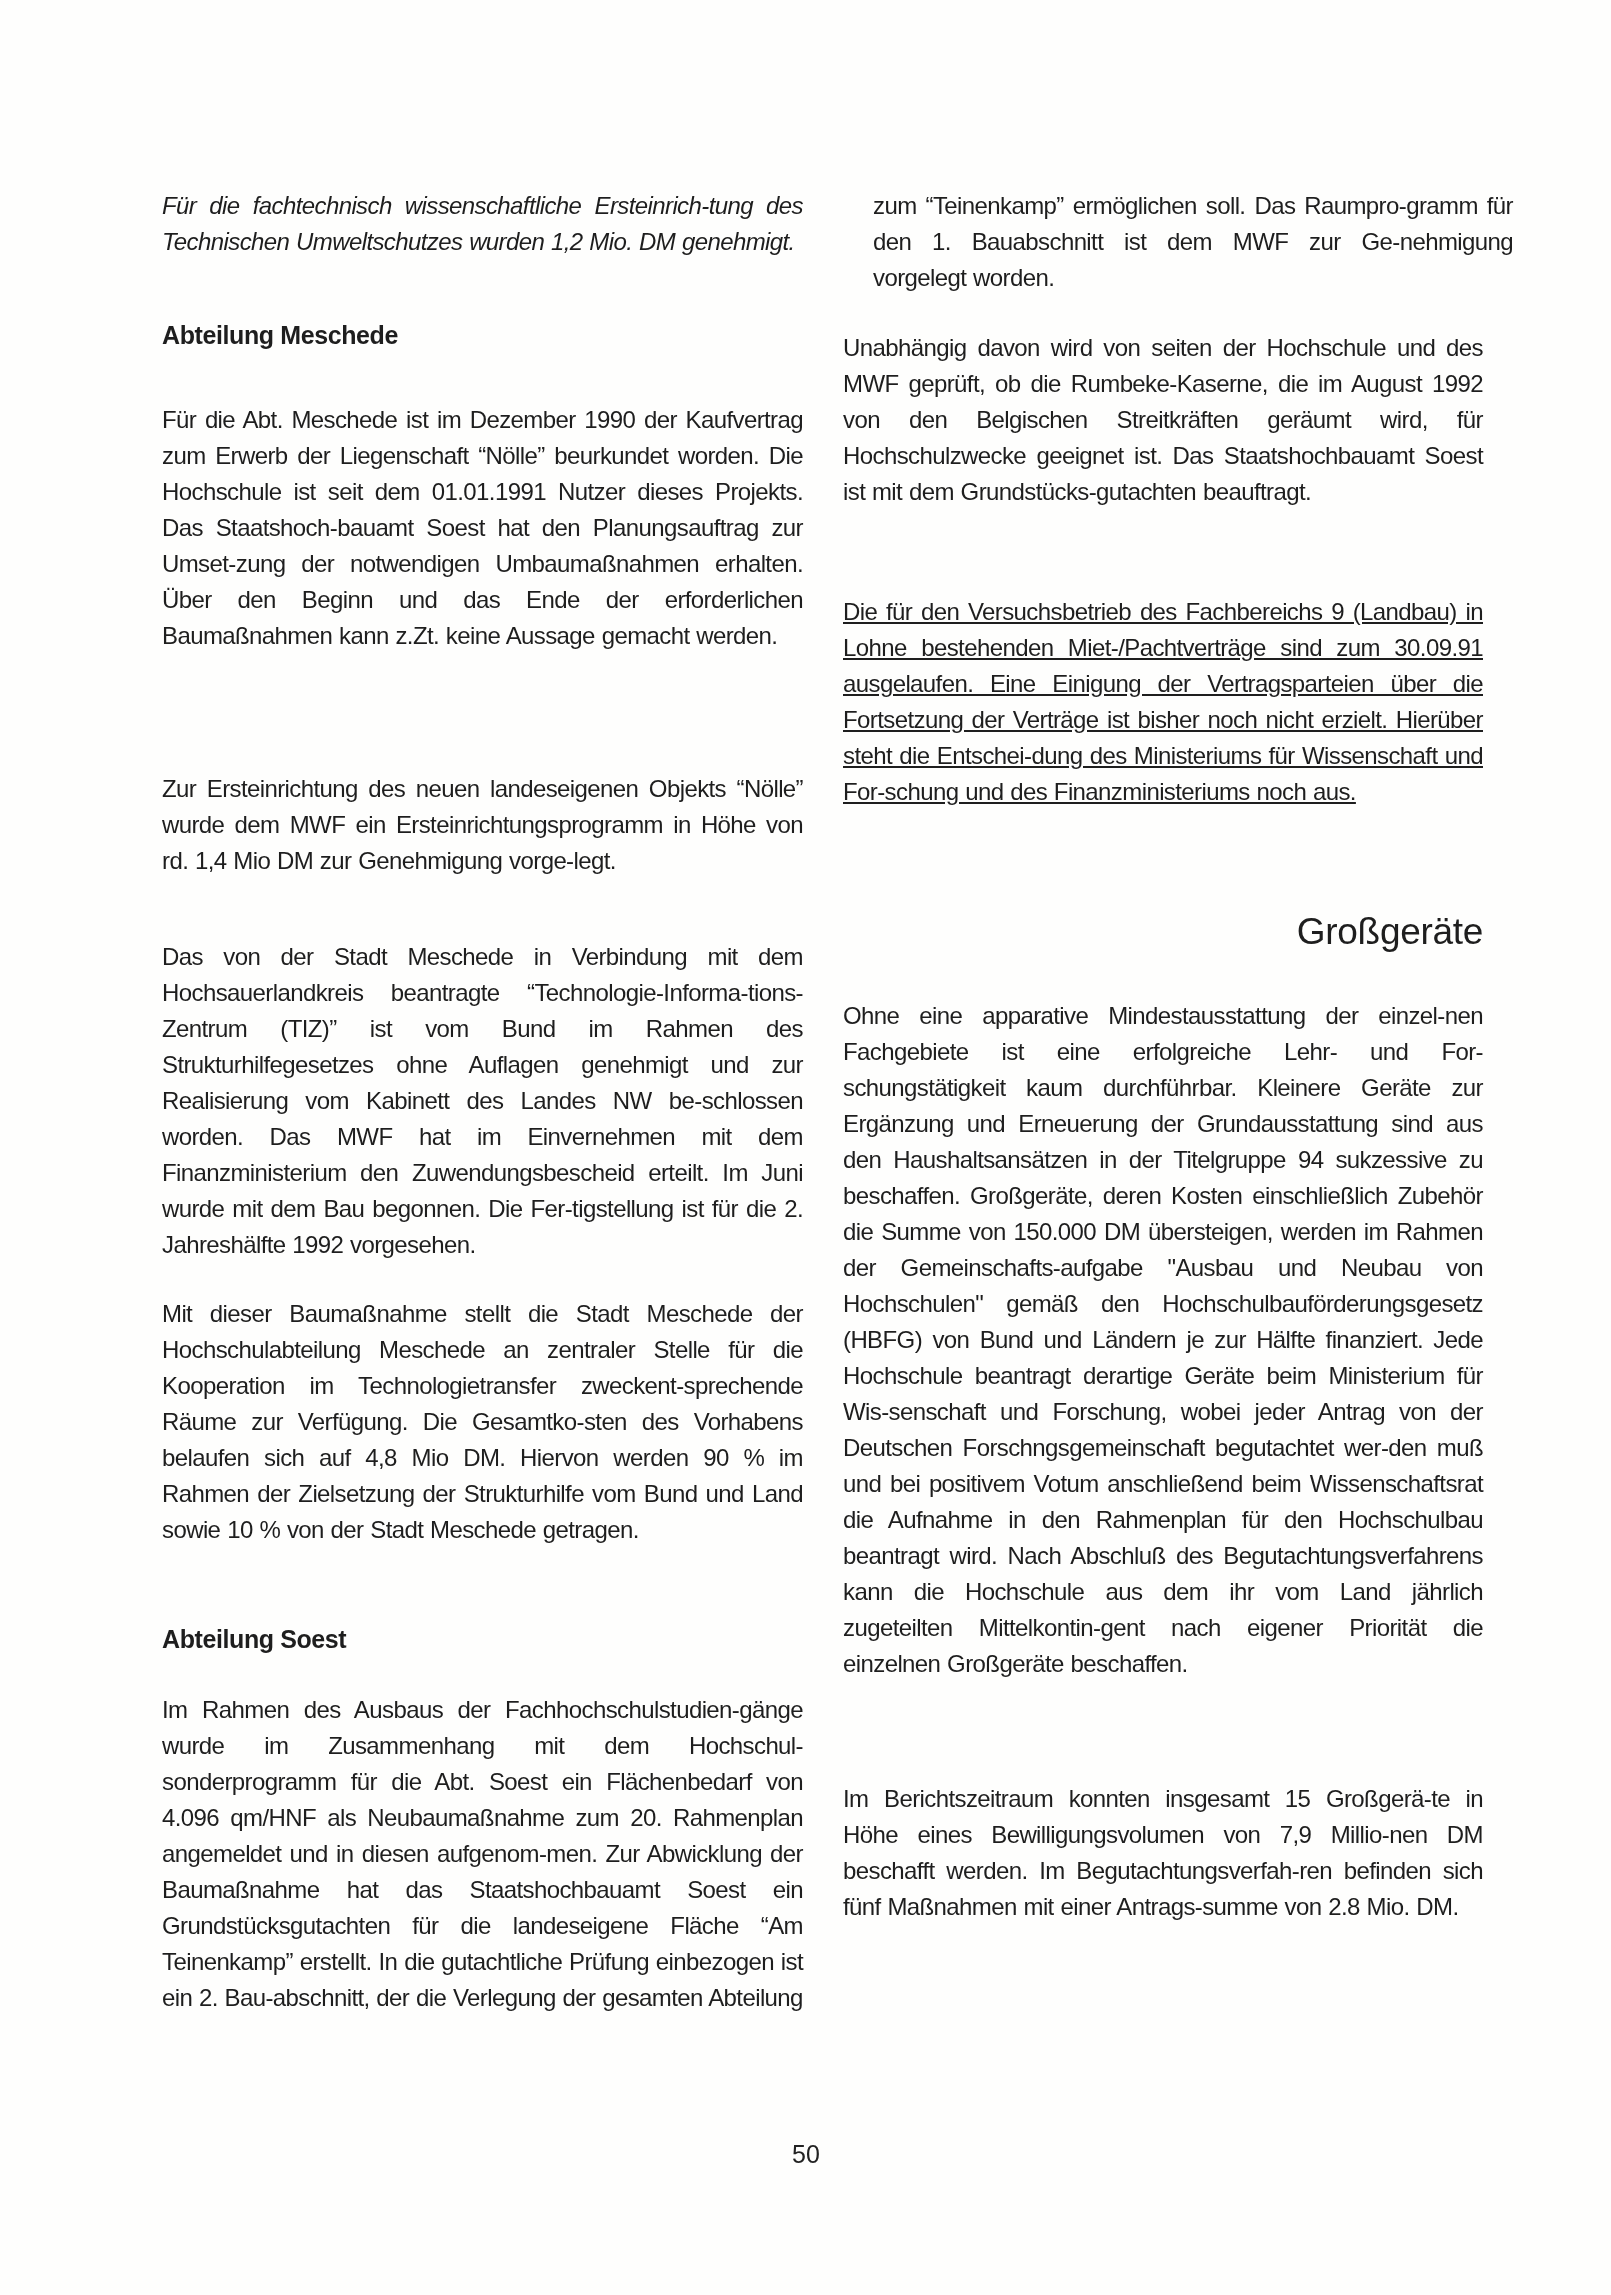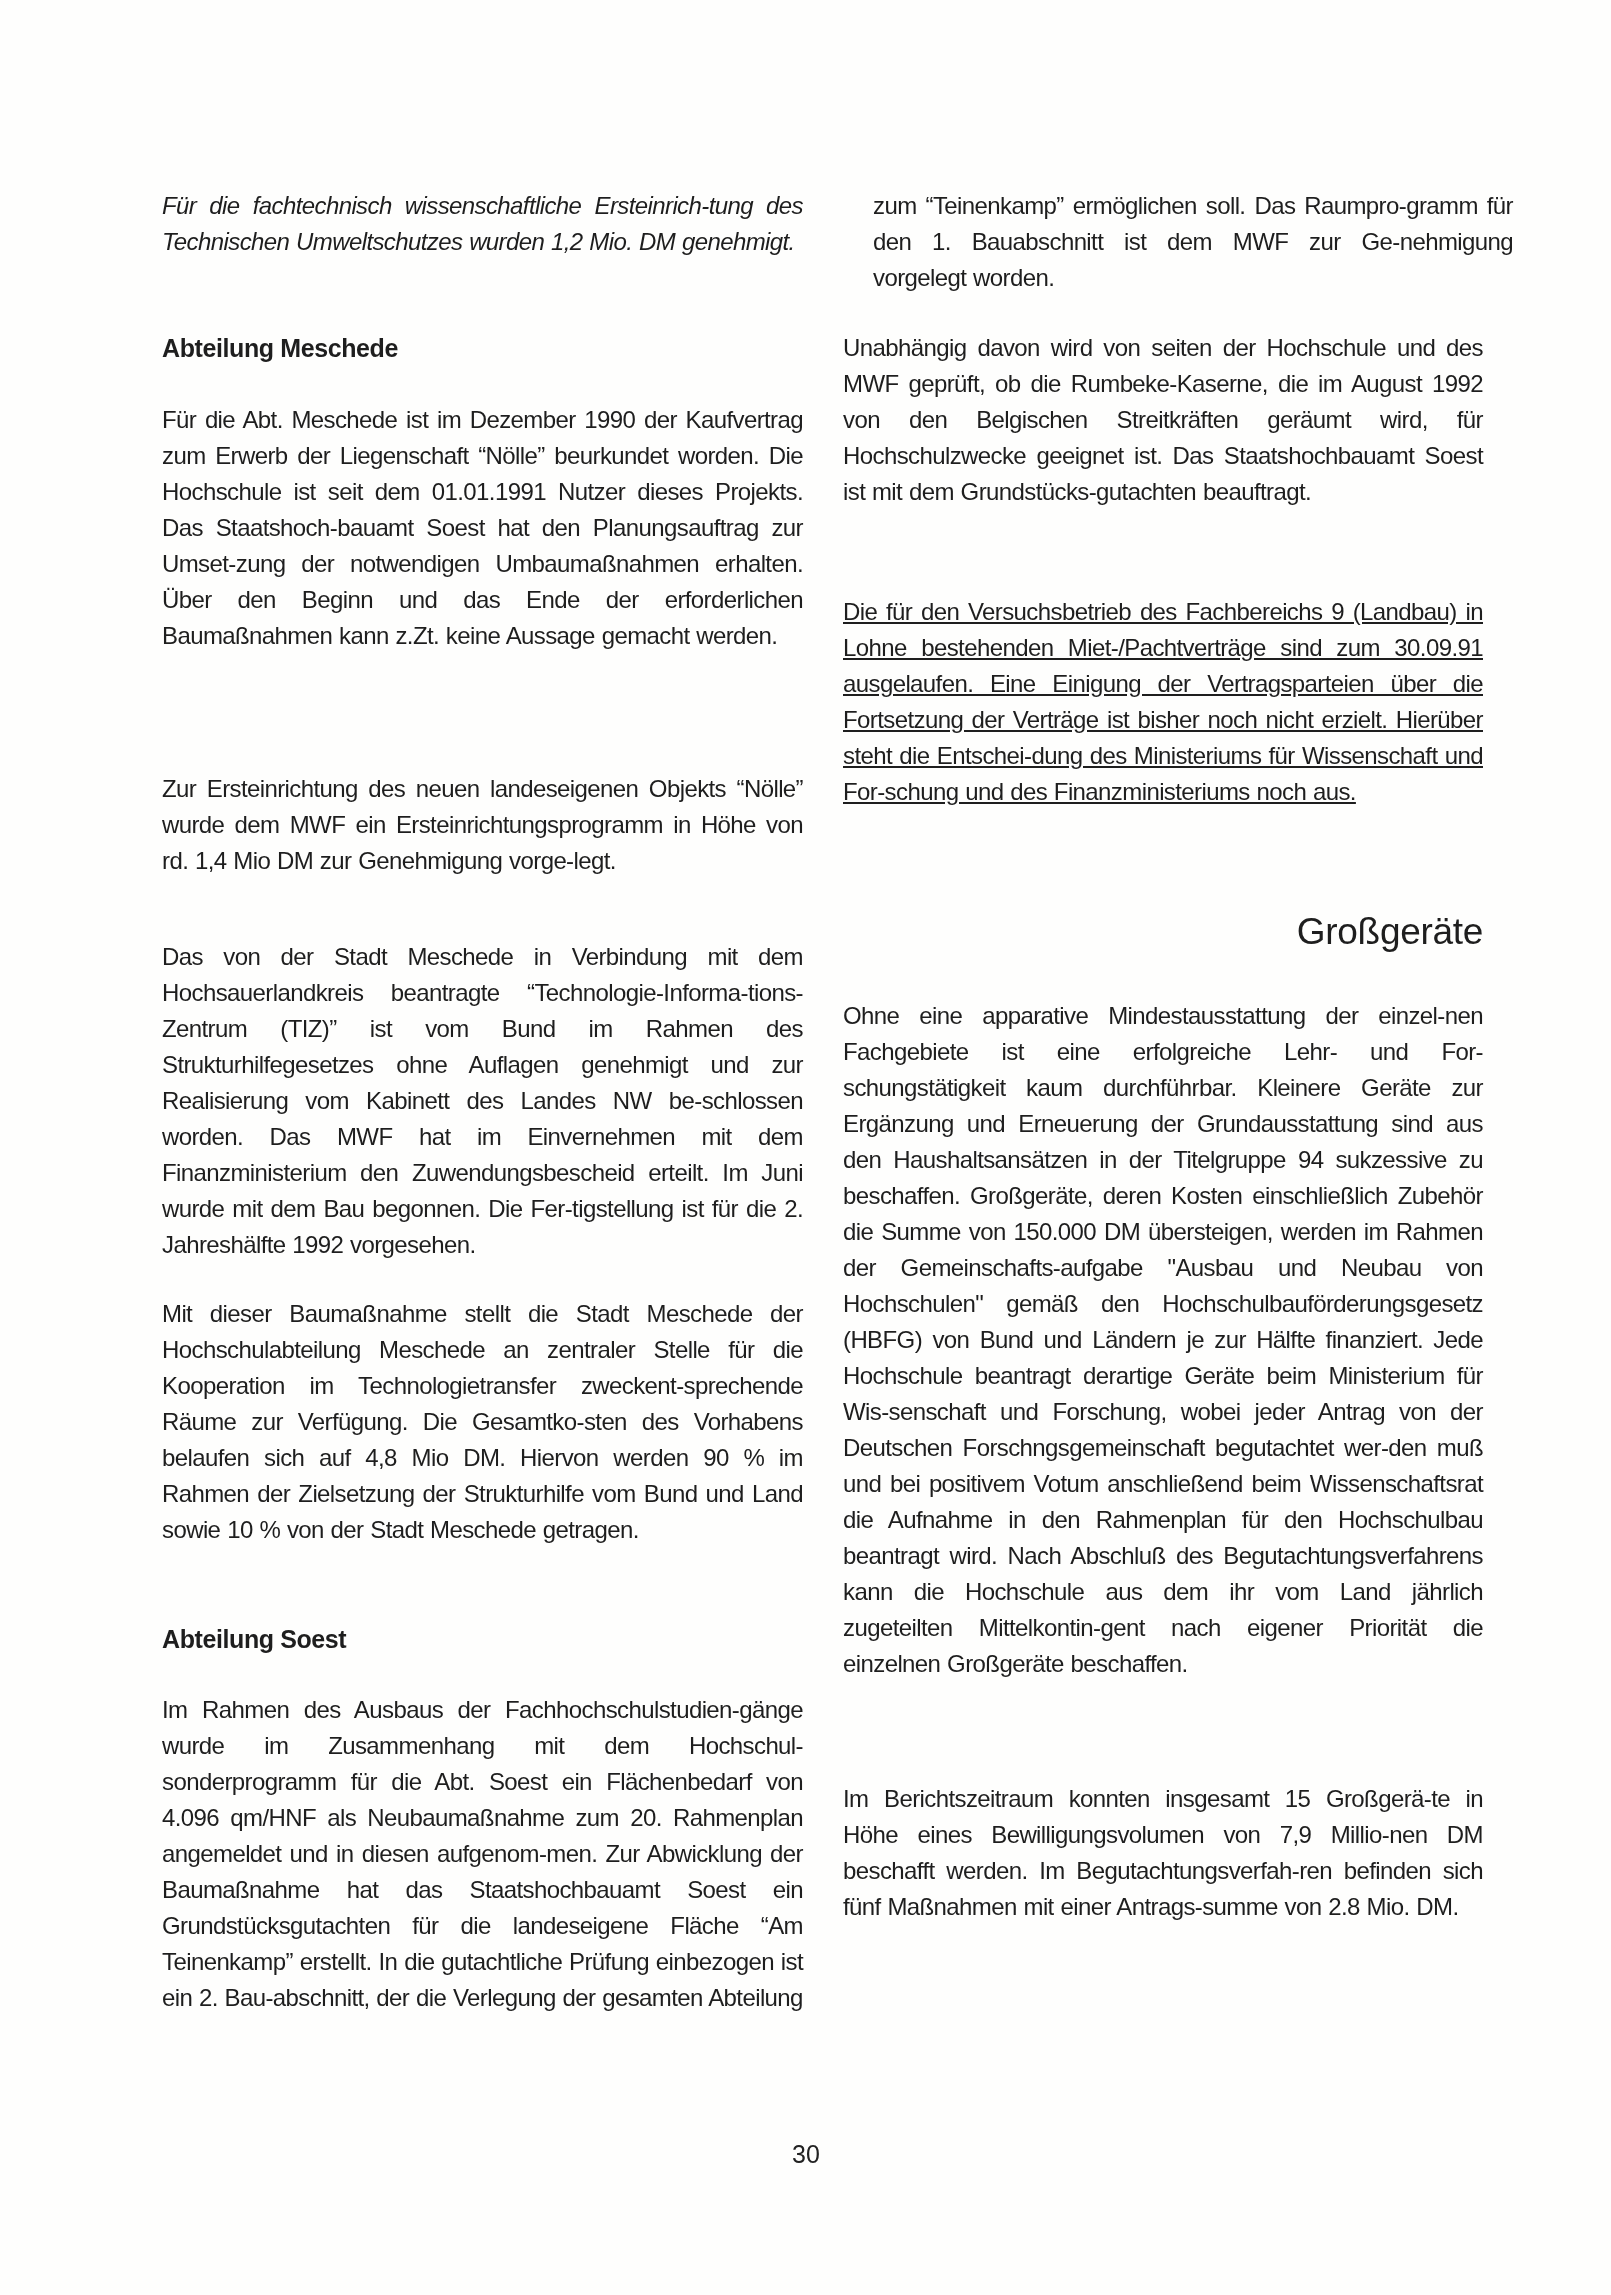--- a/index.html
+++ b/index.html
@@ -62,21 +62,21 @@
     line-height: 33px;
     color: #222;
   }
 </style>
 </head>
 <body>
 
 <div class="col left">
   <p class="block para" style="top:188px;font-style:italic;">Für die fachtechnisch wissenschaftliche Ersteinrich-tung des Technischen Umweltschutzes wurden 1,2 Mio. DM genehmigt.</p>
 
-  <h3 class="block subhead" style="top:331px;">Abteilung Meschede</h3>
+  <h3 class="block subhead" style="top:318px;">Abteilung Meschede</h3>
 
   <p class="block para" style="top:402px;">Für die Abt. Meschede ist im Dezember 1990 der Kaufvertrag zum Erwerb der Liegenschaft “Nölle” beurkundet worden. Die Hochschule ist seit dem 01.01.1991 Nutzer dieses Projekts. Das Staatshoch-bauamt Soest hat den Planungsauftrag zur Umset-zung der notwendigen Umbaumaßnahmen erhalten. Über den Beginn und das Ende der erforderlichen Baumaßnahmen kann z.Zt. keine Aussage gemacht werden.</p>
 
   <p class="block para" style="top:771px;">Zur Ersteinrichtung des neuen landeseigenen Objekts “Nölle” wurde dem MWF ein Ersteinrichtungsprogramm in Höhe von rd. 1,4 Mio DM zur Genehmigung vorge-legt.</p>
 
   <p class="block para" style="top:939px;">Das von der Stadt Meschede in Verbindung mit dem Hochsauerlandkreis beantragte “Technologie-Informa-tions-Zentrum (TIZ)” ist vom Bund im Rahmen des Strukturhilfegesetzes ohne Auflagen genehmigt und zur Realisierung vom Kabinett des Landes NW be-schlossen worden. Das MWF hat im Einvernehmen mit dem Finanzministerium den Zuwendungsbescheid erteilt. Im Juni wurde mit dem Bau begonnen. Die Fer-tigstellung ist für die 2. Jahreshälfte 1992 vorgesehen.</p>
 
   <p class="block para" style="top:1296px;">Mit dieser Baumaßnahme stellt die Stadt Meschede der Hochschulabteilung Meschede an zentraler Stelle für die Kooperation im Technologietransfer zweckent-sprechende Räume zur Verfügung. Die Gesamtko-sten des Vorhabens belaufen sich auf 4,8 Mio DM. Hiervon werden 90 % im Rahmen der Zielsetzung der Strukturhilfe vom Bund und Land sowie 10 % von der Stadt Meschede getragen.</p>
 
   <h3 class="block subhead" style="top:1622px;">Abteilung Soest</h3>
@@ -91,14 +91,14 @@
 
   <p class="block para" style="top:594px;text-decoration:underline;">Die für den Versuchsbetrieb des Fachbereichs 9 (Landbau) in Lohne bestehenden Miet-/Pachtverträge sind zum 30.09.91 ausgelaufen. Eine Einigung der Vertragsparteien über die Fortsetzung der Verträge ist bisher noch nicht erzielt. Hierüber steht die Entschei-dung des Ministeriums für Wissenschaft und For-schung und des Finanzministeriums noch aus.</p>
 
   <h2 class="block section-title" style="top:910px;">Großgeräte</h2>
 
   <p class="block para" style="top:998px;">Ohne eine apparative Mindestausstattung der einzel-nen Fachgebiete ist eine erfolgreiche Lehr- und For-schungstätigkeit kaum durchführbar. Kleinere Geräte zur Ergänzung und Erneuerung der Grundausstattung sind aus den Haushaltsansätzen in der Titelgruppe 94 sukzessive zu beschaffen. Großgeräte, deren Kosten einschließlich Zubehör die Summe von 150.000 DM übersteigen, werden im Rahmen der Gemeinschafts-aufgabe "Ausbau und Neubau von Hochschulen" gemäß den Hochschulbauförderungsgesetz (HBFG) von Bund und Ländern je zur Hälfte finanziert. Jede Hochschule beantragt derartige Geräte beim Ministerium für Wis-senschaft und Forschung, wobei jeder Antrag von der Deutschen Forschngsgemeinschaft begutachtet wer-den muß und bei positivem Votum anschließend beim Wissenschaftsrat die Aufnahme in den Rahmenplan für den Hochschulbau beantragt wird. Nach Abschluß des Begutachtungsverfahrens kann die Hochschule aus dem ihr vom Land jährlich zugeteilten Mittelkontin-gent nach eigener Priorität die einzelnen Großgeräte beschaffen.</p>
 
   <p class="block para" style="top:1781px;">Im Berichtszeitraum konnten insgesamt 15 Großgerä-te in Höhe eines Bewilligungsvolumen von 7,9 Millio-nen DM beschafft werden. Im Begutachtungsverfah-ren befinden sich fünf Maßnahmen mit einer Antrags-summe von 2.8 Mio. DM.</p>
 </div>
 
-<div class="page-number">30</div>
+<div class="page-number">50</div>
 
 
 </body></html>

